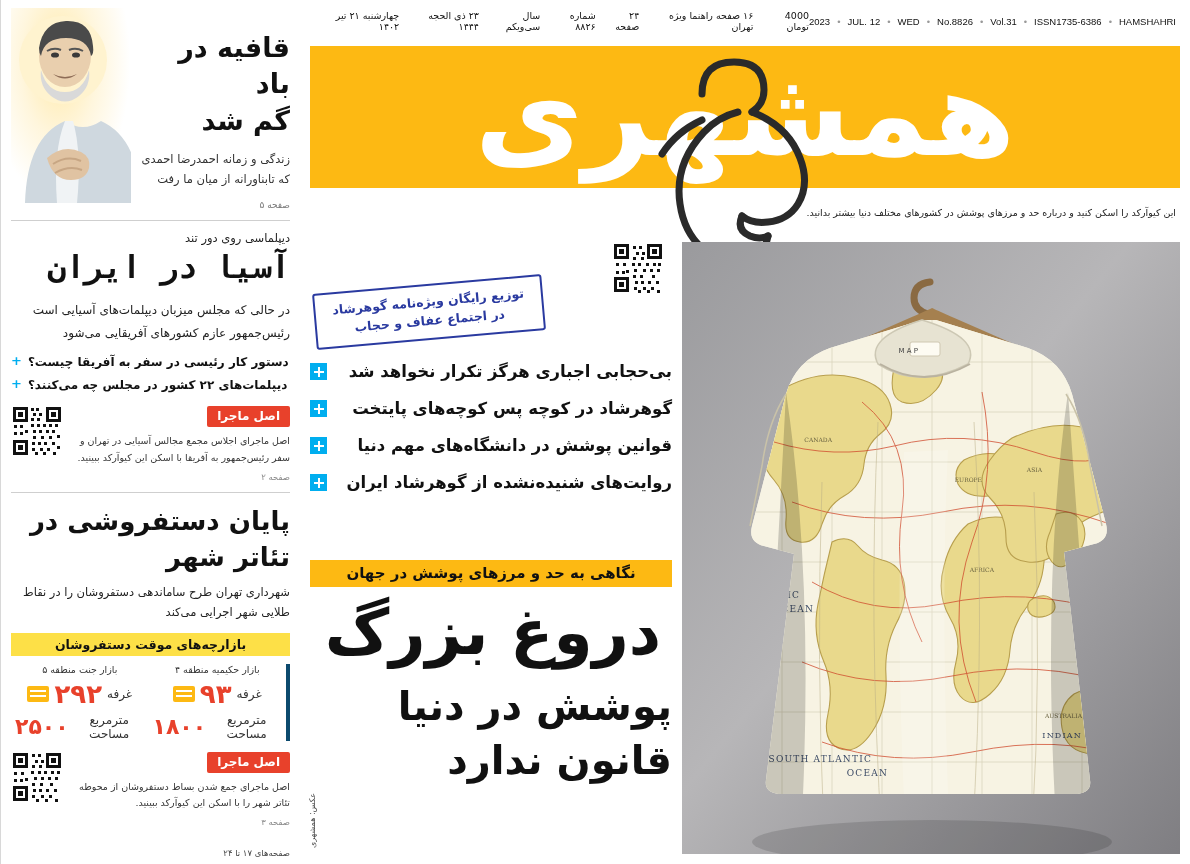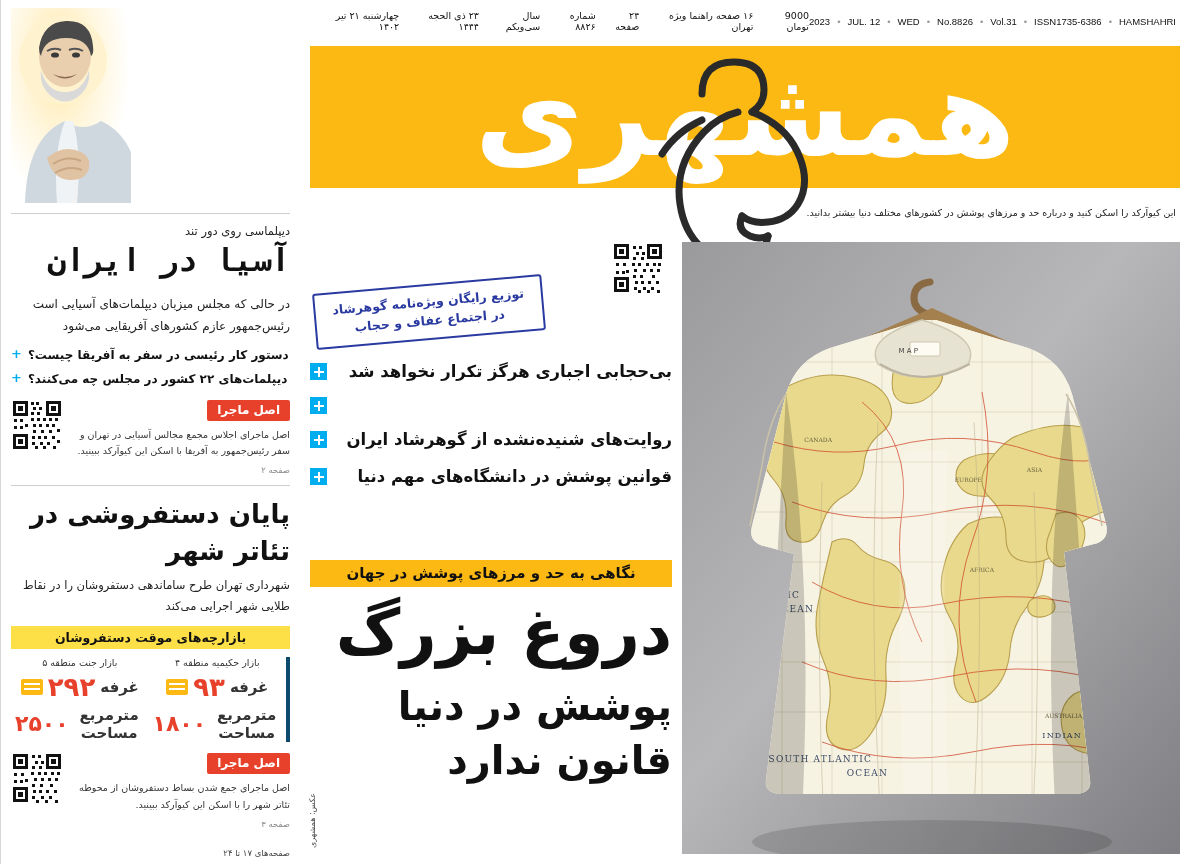--- a/index.html
+++ b/index.html
@@ -99,21 +99,21 @@
     display: flex; flex-direction: row-reverse; margin-top: 8px;
   }
   .stat-col { flex: 1; text-align: center; padding: 0 4px; }
   .stat-col + .stat-col { border-right: 4px solid #0c4a6e; text-align: center; }
   .stat-head { font-size: 9.5px; color: #333; margin-bottom: 6px; }
   .stat-line {
     display: flex; flex-direction: row-reverse; align-items: center;
     justify-content: center; gap: 5px;
   }
   .stat-num { font-size: 26px; font-weight: bold; color: #e8412b; line-height: 1; }
-  .stat-unit { font-size: 15px; color: #333; font-weight: bold; }
+  .stat-unit { font-size: 12px; color: #333; }
   .shop-icon { width: 22px; height: 16px; background: #fdb913; border-radius: 2px; position: relative; }
   .shop-icon:before {
     content: ""; position: absolute; left: 3px; right: 3px; top: 4px;
     height: 2px; background: #fff;
   }
   .shop-icon:after {
     content: ""; position: absolute; left: 3px; right: 3px; top: 9px;
     height: 2px; background: #fff;
   }
   .stat-line2 { margin-top: 6px; }
@@ -212,20 +212,21 @@
     text-align: center; padding: 4px 0 5px;
   }
 
   .bigtitle {
     position: absolute; left: 0; top: 352px; width: 362px;
     text-align: right; padding-left: 4px;
   }
   .bt1 {
     font-size: 63px; font-weight: bold; color: #111; line-height: 1.25;
     letter-spacing: -2px;
+    text-align: center;
   }
   .bt2 {
     font-size: 40px; font-weight: bold; color: #111; line-height: 1.35;
     letter-spacing: -1px; margin-top: 6px;
   }
   .photo-credit {
     position: absolute; left: -2px; bottom: 6px;
     font-size: 8px; color: #444;
     writing-mode: vertical-rl; transform: rotate(180deg);
   }
@@ -256,20 +257,26 @@
             <path d="M42 66 q12 6 24 0 q-12 9-24 0z" fill="#8d6b55"></path>
             <path d="M30 62 q6 22 24 22 q18 0 24-22 q2 16-10 26 q-14 11-28 0 q-12-10-10-26z" fill="#d9d9d9"></path>
 
             <path d="M14 195 q2-66 40-82 q18 12 36 0 q38 17 40 82z" fill="#cfd8df"></path>
             <path d="M54 113 q-12 30 -8 82 l20 0 q5-50-4-82z" fill="#f0f3f5"></path>
 
             <path d="M36 150 q16-14 34-6 q10 5 8 16 q-3 12-18 12 q-18 0-24-22z" fill="#e0c3a2"></path>
             <path d="M42 156 q14-9 28-3" stroke="#c7a684" stroke-width="2" fill="none"></path>
             <path d="M44 165 q14-8 27-3" stroke="#c7a684" stroke-width="2" fill="none"></path>
           </svg>
+        </div>
+        <div class="s1-text">
+          <div class="s1-title">قافیه در باد</div>
+          <div class="s1-title">گم شد</div>
+          <div class="s1-sub">زندگی و زمانه احمدرضا احمدی که تابناورانه از میان ما رفت</div>
+          <div class="s1-page">صفحه ۵</div>
         </div>
       </div>
 
       <div class="hr"></div>
 
       <div>
         <div class="kicker">دیپلماسی روی دور تند</div>
         <div class="s2-title">آسیا در ایران</div>
         <div class="s2-body">در حالی که مجلس میزبان دیپلمات‌های آسیایی است رئیس‌جمهور عازم کشورهای آفریقایی می‌شود</div>
         <div class="bullets">
@@ -441,21 +448,21 @@
   <div class="main">
 
     <div class="info-strip">
       <div class="info-right">
         <span>چهارشنبه ۲۱ تیر ۱۴۰۲</span>
         <span>۲۳ ذی الحجه ۱۴۴۴</span>
         <span>سال سی‌ویکم</span>
         <span>شماره ۸۸۲۶</span>
         <span>۲۴ صفحه</span>
         <span>۱۶ صفحه راهنما ویژه تهران</span>
-        <span>9000 تومان</span>
+        <span>4000 تومان</span>
       </div>
       <div class="info-left">
         <span>HAMSHAHRI</span>
         <span class="info-sep">•</span>
         <span>ISSN1735-6386</span>
         <span class="info-sep">•</span>
         <span>Vol.31</span>
         <span class="info-sep">•</span>
         <span>No.8826</span>
         <span class="info-sep">•</span>
@@ -660,29 +667,30 @@
             <div class="stamp-l2">در اجتماع عفاف و حجاب</div>
           </div>
 
           <div class="bullets-big">
             <div class="bb">
               <span class="bb-plus"></span>
               <span class="bb-text">بی‌حجابی اجباری هرگز تکرار نخواهد شد</span>
             </div>
             <div class="bb">
               <span class="bb-plus"></span>
+              <span class="bb-text">گوهرشاد در کوچه پس کوچه‌های پایتخت</span>
+            </div>
+            <div class="bb">
+              <span class="bb-plus"></span>
+              <span class="bb-text">قوانین پوشش در دانشگاه‌های مهم دنیا</span>
             </div>
             <div class="bb">
               <span class="bb-plus"></span>
               <span class="bb-text">روایت‌های شنیده‌نشده از گوهرشاد ایران</span>
             </div>
-            <div class="bb">
-              <span class="bb-plus"></span>
-              <span class="bb-text">قوانین پوشش در دانشگاه‌های مهم دنیا</span>
-            </div>
           </div>
 
           <div class="eyebrow">نگاهی به حد و مرزهای پوشش در جهان</div>
 
           <div class="bigtitle">
             <div class="bt1">دروغ بزرگ</div>
             <div class="bt2">پوشش در دنیا قانون ندارد</div>
           </div>
 
           <div class="photo-credit">عکس: همشهری</div>

